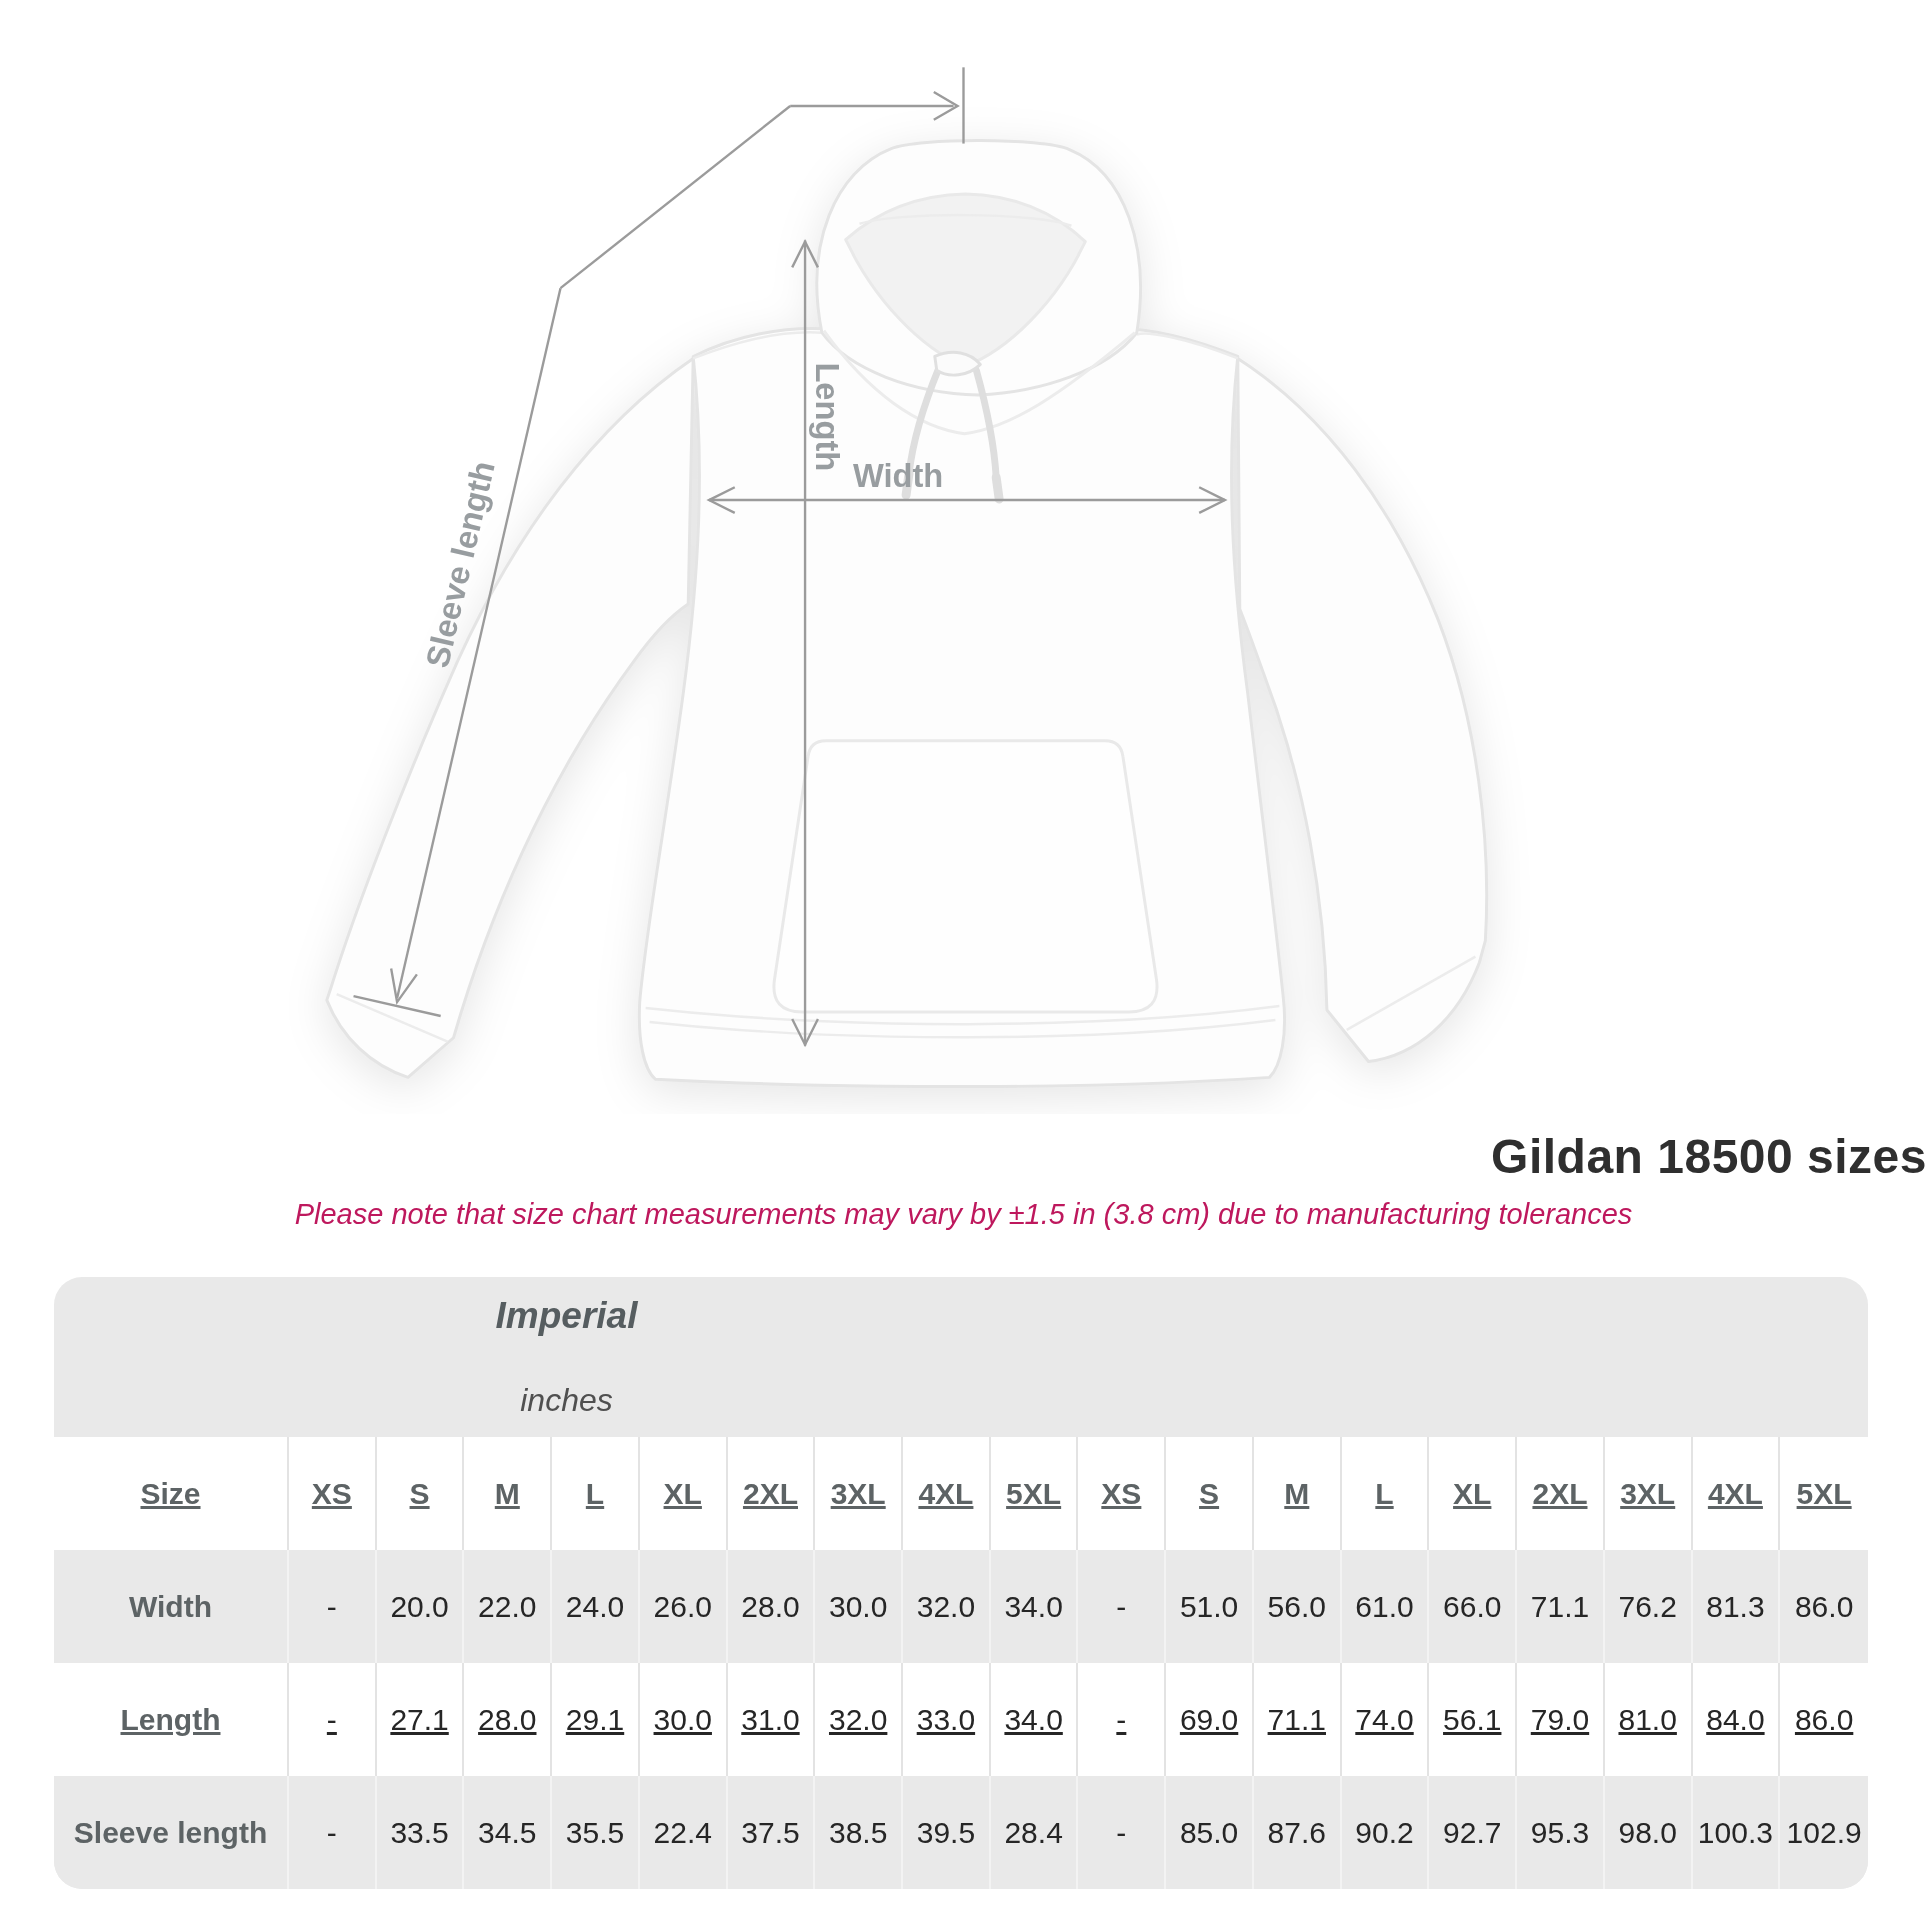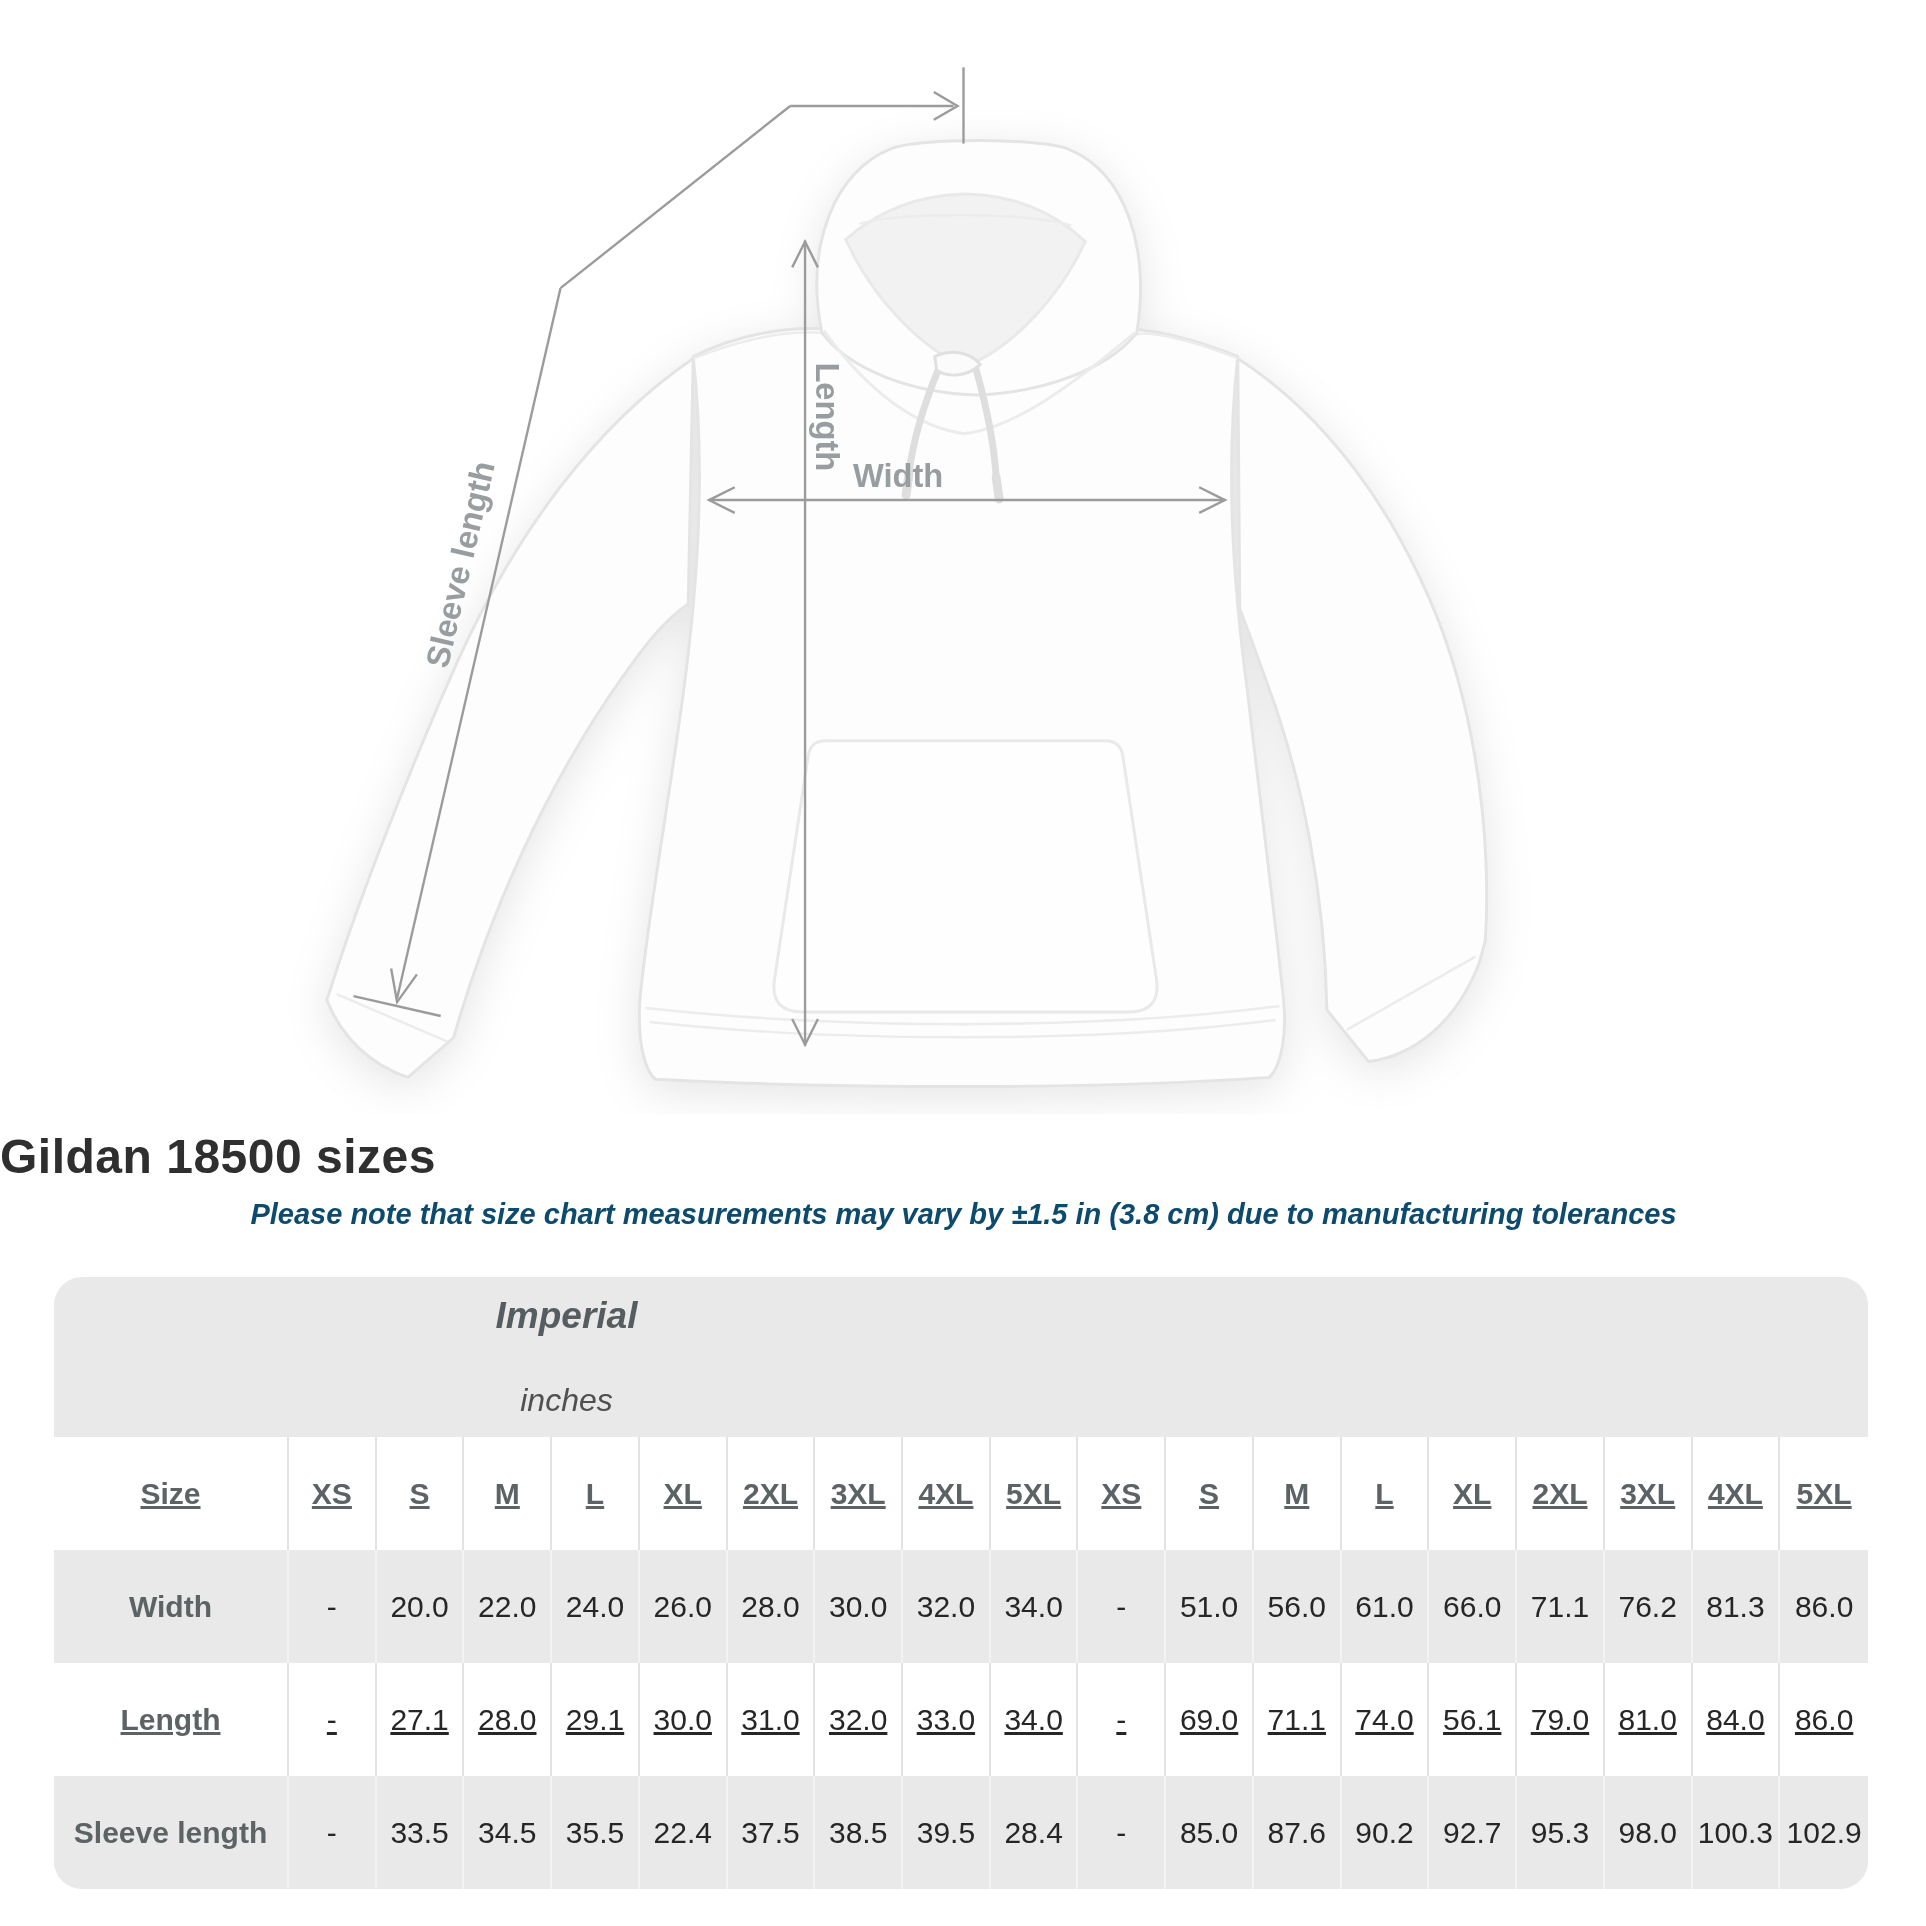--- a/index.html
+++ b/index.html
@@ -1,22 +1,22 @@
 <!DOCTYPE html>
 <html><head>
 <meta charset="utf-8">
 <style>
   html,body{margin:0;padding:0;background:#ffffff;}
   .stage{position:relative;width:1927px;height:1927px;background:#ffffff;overflow:hidden;
          font-family:"Liberation Sans", sans-serif;}
   svg.diagram{position:absolute;left:0;top:0;}
-  .page-title{position:absolute;left:0;top:1129px;width:100%;margin:0;text-align:left;
+  .page-title{position:absolute;left:0;top:1129px;width:100%;margin:0;text-align:right;
               font-size:48px;font-weight:700;color:#2f2f2f;letter-spacing:0.5px;}
   .page-subtitle{position:absolute;left:0;top:1198px;width:100%;margin:0;text-align:center;
-              font-size:29px;font-style:italic;color:#0c4a6e;font-weight:bold;}
+              font-size:29px;font-style:italic;color:#be185d;}
   .size-table{position:absolute;left:54px;top:1277px;width:1814px;height:612px;
               background:#e9e9e9;border-radius:28px;overflow:hidden;}
   .group-row{display:flex;height:160px;}
   .group{display:flex;flex-direction:column;align-items:center;justify-content:center;gap:12px;}
   .group-imperial{width:1025px;gap:45px;}
   .group-metric{flex:1;}
   .group-name{font-size:37px;font-weight:700;font-style:italic;color:#565d60;}
   .group-unit{font-size:32px;font-style:italic;color:#505050;}
   .grid{display:grid;grid-template-columns:235px repeat(18,1fr);grid-auto-rows:113px;}
   .cell{display:flex;align-items:center;justify-content:center;font-size:30px;}

